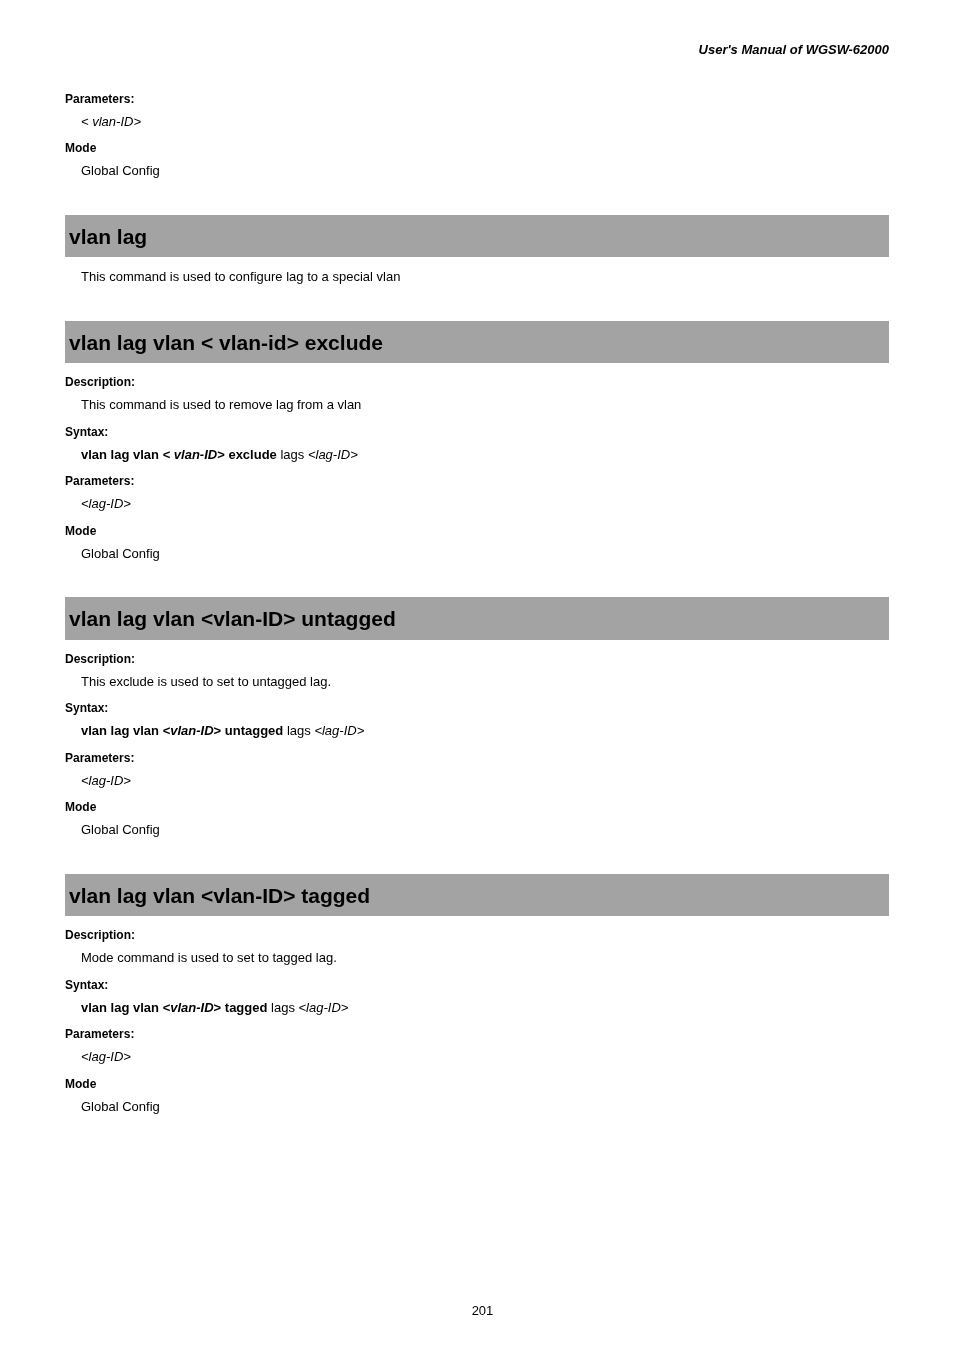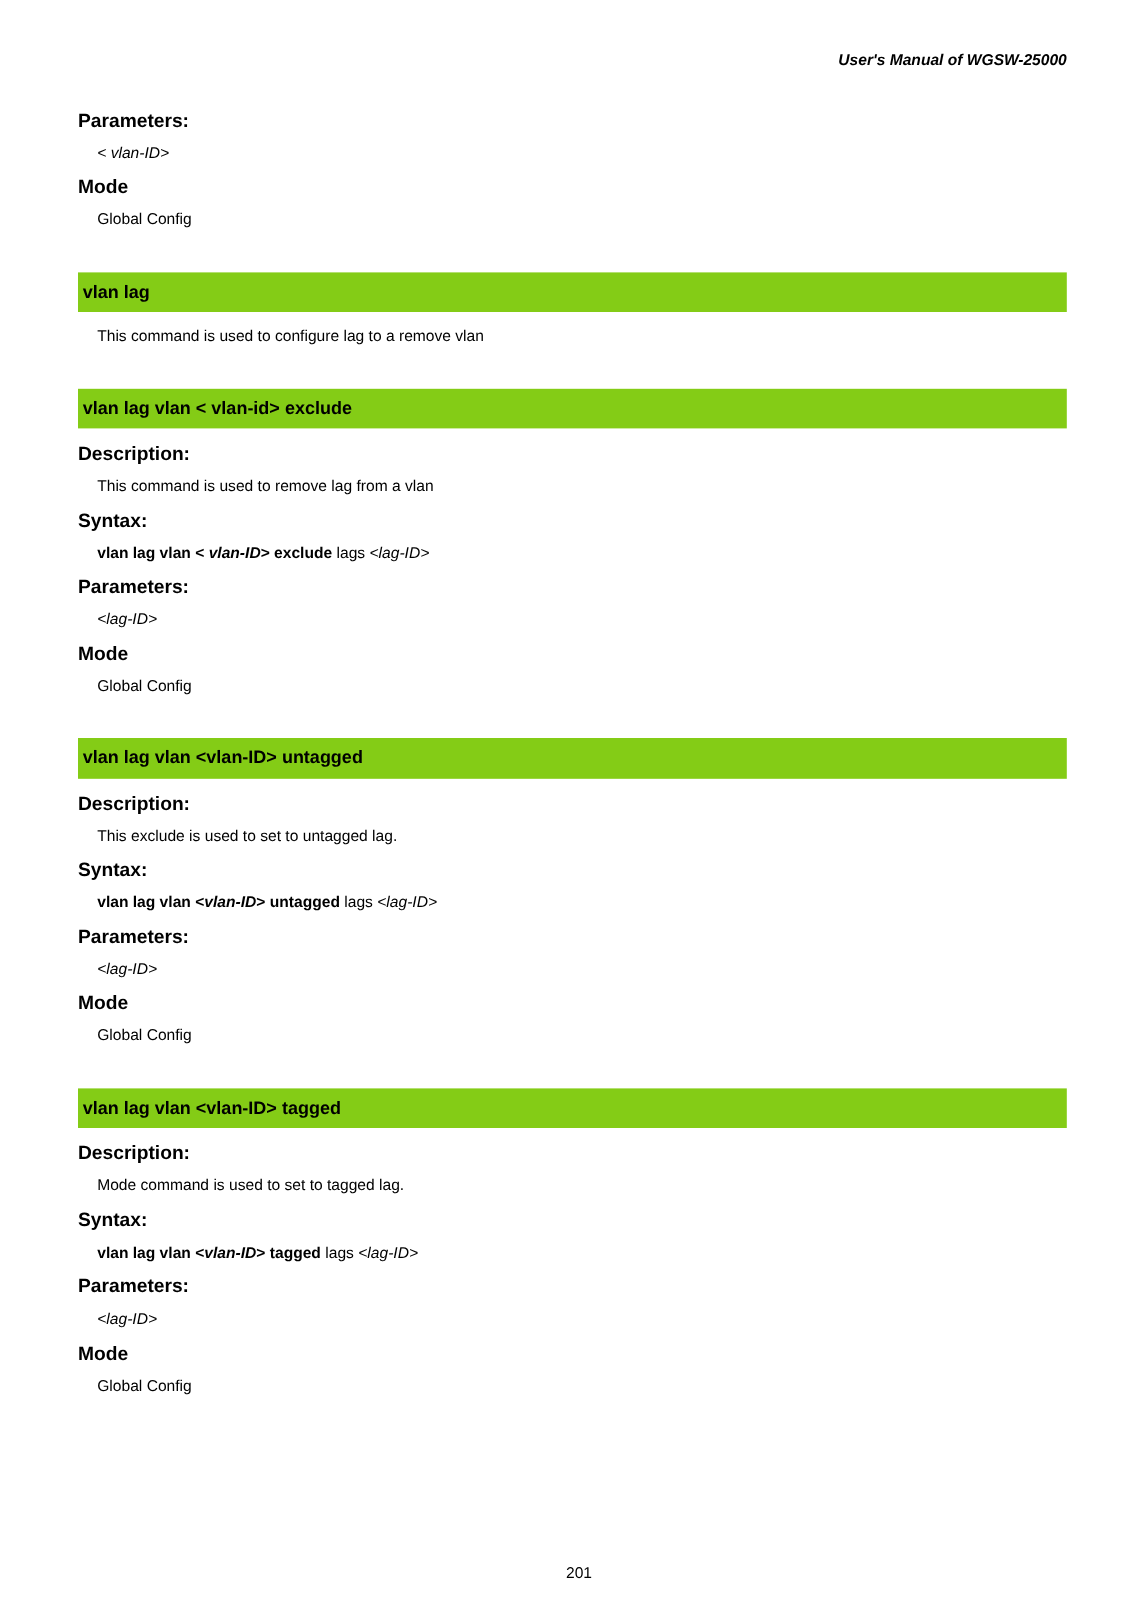--- a/index.html
+++ b/index.html
@@ -14,30 +14,30 @@
     line-height: 1.5;
   }
   .header {
     text-align: right;
     font-style: italic;
     font-weight: bold;
     font-size: 13px;
     margin-bottom: 30px;
   }
   .section-heading {
-    background: #84cc16;
+    background: #a3a3a3;
     font-weight: bold;
-    font-size: 15px;
+    font-size: 21px;
     padding: 6px 4px 5px 4px;
     margin-top: 34px;
     margin-bottom: 10px;
   }
   .label {
     font-weight: bold;
-    font-size: 16px;
+    font-size: 12px;
     margin-top: 8px;
     margin-bottom: 4px;
   }
   .indented {
     padding-left: 16px;
     margin-bottom: 4px;
   }
   .italic { font-style: italic; }
   .bold { font-weight: bold; }
   .page-number {
@@ -48,31 +48,31 @@
     text-align: center;
     font-size: 13px;
     padding-left: 11px;
   }
   .first-block .indented { padding-left: 16px; }
   .block { margin-bottom: 6px; }
 </style>
 </head>
 <body>
 
-<div class="header">User's Manual of WGSW-25000</div>
+<div class="header">User's Manual of WGSW-62000</div>
 
 <div class="first-block block">
   <div class="label">Parameters:</div>
   <div class="indented italic">&lt; vlan-ID&gt;</div>
   <div class="label">Mode</div>
   <div class="indented">Global Config</div>
 </div>
 
 <div class="section-heading">vlan lag</div>
-<div class="indented">This command is used to configure lag to a remove vlan</div>
+<div class="indented">This command is used to configure lag to a special vlan</div>
 
 <div class="section-heading">vlan lag vlan &lt; vlan-id&gt; exclude</div>
 <div class="label">Description:</div>
 <div class="indented">This command is used to remove lag from a vlan</div>
 <div class="label">Syntax:</div>
 <div class="indented">
   <span class="bold">vlan lag vlan &lt; </span><span class="bold italic">vlan-ID</span><span class="bold">&gt; exclude </span><span>lags </span><span class="italic">&lt;lag-ID&gt;</span>
 </div>
 <div class="label">Parameters:</div>
 <div class="indented italic">&lt;lag-ID&gt;</div>

